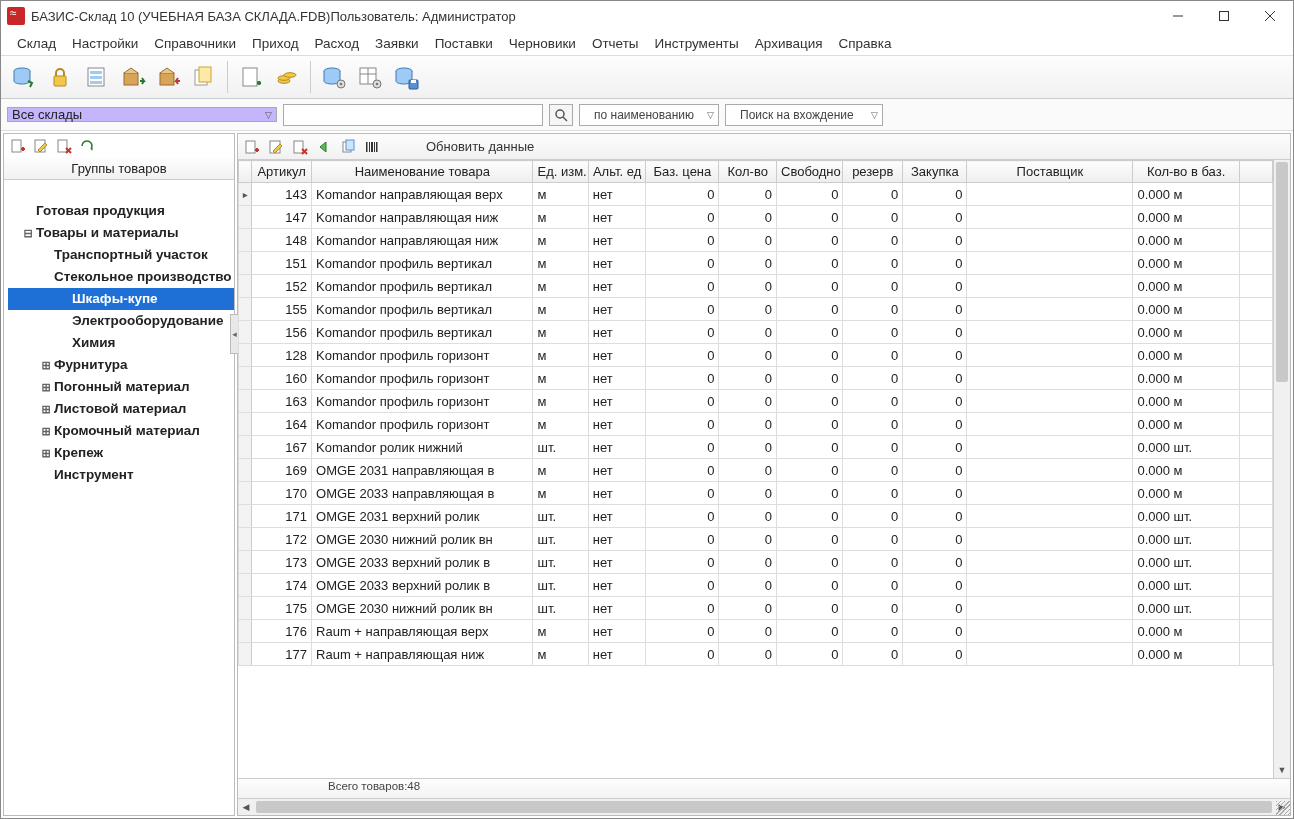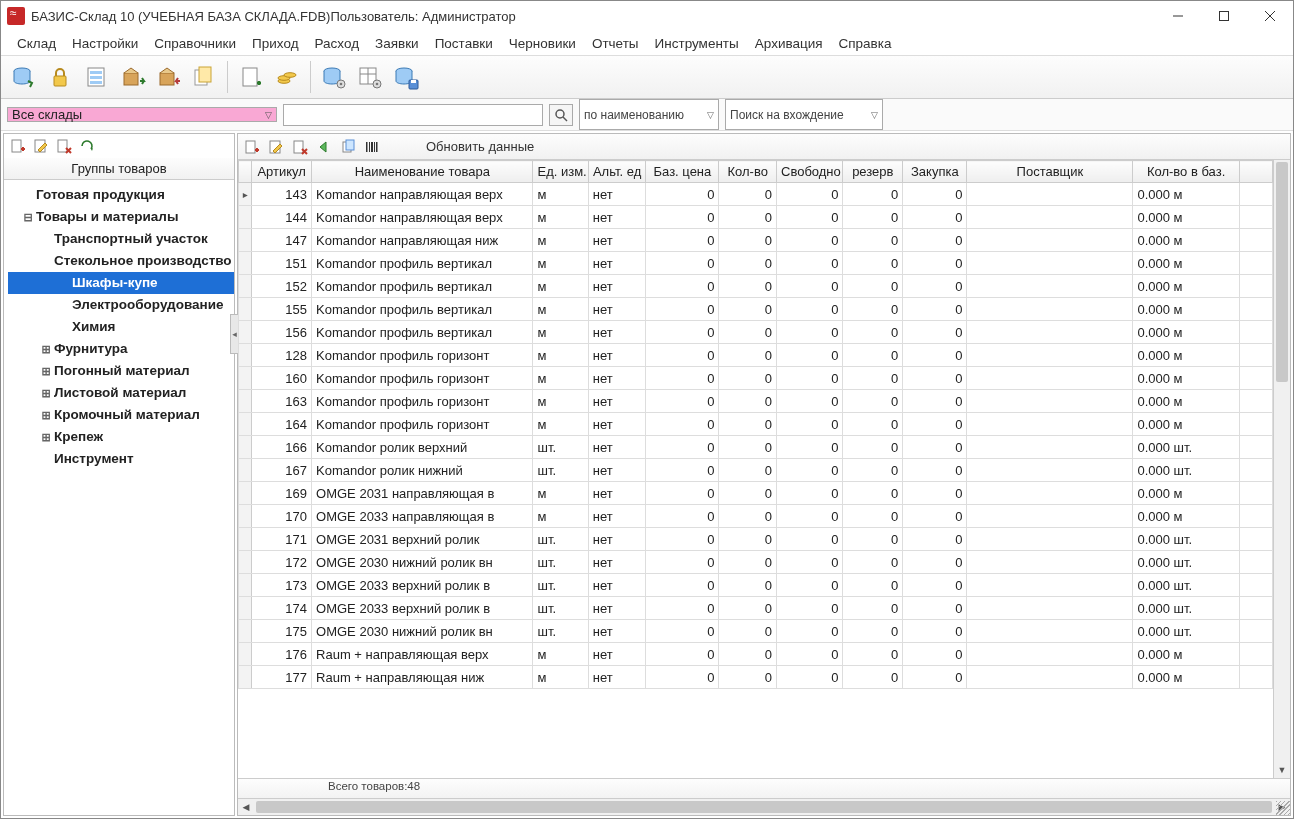--- a/index.html
+++ b/index.html
@@ -19,37 +19,37 @@
   .menubar { height:24px; display:flex; align-items:center; padding:0 8px; gap:0; font-size:13.5px; color:#333; }
   .menubar .menu-item { padding:2px 8px; cursor:default; }
 
   
   .toolbar { height:44px; background:linear-gradient(#fdfdfd,#f1f1f1); border-top:1px solid #ddd; border-bottom:1px solid #ccc; display:flex; align-items:center; padding:0 6px; gap:2px; }
   .tb-sep { width:1px; height:32px; background:#ccc; margin:0 4px; }
 
   
   .searchrow { height:32px; display:flex; align-items:center; gap:6px; padding:4px 6px; border-bottom:1px solid #ddd; background:#fafafa;}
   .searchrow select, .searchrow input { font-family:inherit; font-size:12px; }
-  .combo-wh { width:270px; height:15px; border:1px solid #aaa; background:#f9a8d4; padding:0 4px; display:flex; align-items:center; justify-content:space-between;}
+  .combo-wh { width:270px; height:15px; border:1px solid #aaa; background:#c4b5fd; padding:0 4px; display:flex; align-items:center; justify-content:space-between;}
   .combo-wh .dd { font-size:9px; color:#555; }
   .search-input { flex:0 0 260px; height:22px; border:1px solid #aaa; padding:0 4px; background:#fff;}
   .icon-btn-s { width:24px; height:22px; border:1px solid #aaa; background:#f5f5f5; display:flex; align-items:center;justify-content:center;}
-  .combo-s { height:31px; border:1px solid #aaa; background:#fff; padding:0 18px 0 4px; display:flex; align-items:center; position:relative; font-size:12px; color:#444;}
+  .combo-s { height:22px; border:1px solid #aaa; background:#fff; padding:0 18px 0 14px; display:flex; align-items:center; position:relative; font-size:12px; color:#444;}
   .combo-s .dd { position:absolute; right:4px; font-size:9px; color:#666;}
 
   
   .small-toolbar { height:24px; display:flex; align-items:center; gap:3px; padding:2px 4px; }
 
   
   .main { flex:1; display:flex; overflow:hidden; }
   .left-panel { width:232px; border:1px solid #bbb; margin:2px; display:flex; flex-direction:column; background:#fff;}
   .right-panel { flex:1; margin:2px 2px 2px 0; display:flex; flex-direction:column; border:1px solid #bbb; background:#fff; position:relative;}
 
   .tree-header { background:linear-gradient(#fdfdfd,#f1f1f1); border-bottom:1px solid #ccc; text-align:center; font-weight:500; font-size:13px; padding:3px 0;}
-  .tree { flex:1; overflow:auto; padding:4px 0 4px 4px; font-size:13.5px; line-height:22px; }
+  .tree { flex:1; overflow:auto; padding:4px 0 4px 4px; font-size:13.5px; line-height:22px;margin-top:16px; }
   .tree-item { white-space:nowrap; padding:0 4px; cursor:default;}
   .tree-item.bold { font-weight:bold; }
   .tree-item.selected { background:#1e6fd6; color:#fff; }
   .tree-item .exp { display:inline-block; width:12px; text-align:center; color:#666; font-size:11px; margin-right:2px;}
   .tree-item .pad { display:inline-block; }
 
   
   .right-toolbar { height:26px; display:flex; align-items:center; gap:4px; padding:2px 4px; border-bottom:1px solid #ccc; background:linear-gradient(#fdfdfd,#f1f1f1);}
   .right-toolbar .label-refresh { margin-left:40px; font-size:13px; color:#333; }
 
@@ -367,50 +367,50 @@
                 <td class="num">0</td>
                 <td class="num">0</td>
                 <td class="num">0</td>
                 <td class="num">0</td>
                 <td></td>
                 <td>0.000 м</td>
                 <td></td>
               </tr>
               <tr>
                 <td class="row-handle" style="font-size: 10px; text-align: center; color: rgb(85, 85, 85);"></td>
-                <td class="num">144</td>
-                <td>Komandor направляющая верх</td>
-                <td>м</td>
-                <td>нет</td>
-                <td class="num">0</td>
-                <td class="num">0</td>
-                <td class="num">0</td>
-                <td class="num">0</td>
-                <td class="num">0</td>
-                <td></td>
-                <td>0.000 м</td>
-                <td></td>
-              </tr>
-              <tr>
-                <td class="row-handle" style="font-size: 10px; text-align: center; color: rgb(85, 85, 85);"></td>
                 <td class="num">147</td>
                 <td>Komandor направляющая ниж</td>
                 <td>м</td>
                 <td>нет</td>
                 <td class="num">0</td>
                 <td class="num">0</td>
                 <td class="num">0</td>
                 <td class="num">0</td>
                 <td class="num">0</td>
                 <td></td>
                 <td>0.000 м</td>
                 <td></td>
               </tr>
               <tr>
                 <td class="row-handle" style="font-size: 10px; text-align: center; color: rgb(85, 85, 85);"></td>
+                <td class="num">148</td>
+                <td>Komandor направляющая ниж</td>
+                <td>м</td>
+                <td>нет</td>
+                <td class="num">0</td>
+                <td class="num">0</td>
+                <td class="num">0</td>
+                <td class="num">0</td>
+                <td class="num">0</td>
+                <td></td>
+                <td>0.000 м</td>
+                <td></td>
+              </tr>
+              <tr>
+                <td class="row-handle" style="font-size: 10px; text-align: center; color: rgb(85, 85, 85);"></td>
                 <td class="num">151</td>
                 <td>Komandor профиль вертикал</td>
                 <td>м</td>
                 <td>нет</td>
                 <td class="num">0</td>
                 <td class="num">0</td>
                 <td class="num">0</td>
                 <td class="num">0</td>
                 <td class="num">0</td>
                 <td></td>
@@ -513,35 +513,20 @@
                 <td>Komandor профиль горизонт</td>
                 <td>м</td>
                 <td>нет</td>
                 <td class="num">0</td>
                 <td class="num">0</td>
                 <td class="num">0</td>
                 <td class="num">0</td>
                 <td class="num">0</td>
                 <td></td>
                 <td>0.000 м</td>
-                <td></td>
-              </tr>
-              <tr>
-                <td class="row-handle" style="font-size: 10px; text-align: center; color: rgb(85, 85, 85);"></td>
-                <td class="num">166</td>
-                <td>Komandor ролик верхний</td>
-                <td>шт.</td>
-                <td>нет</td>
-                <td class="num">0</td>
-                <td class="num">0</td>
-                <td class="num">0</td>
-                <td class="num">0</td>
-                <td class="num">0</td>
-                <td></td>
-                <td>0.000 шт.</td>
                 <td></td>
               </tr>
               <tr>
                 <td class="row-handle" style="font-size: 10px; text-align: center; color: rgb(85, 85, 85);"></td>
                 <td class="num">167</td>
                 <td>Komandor ролик нижний</td>
                 <td>шт.</td>
                 <td>нет</td>
                 <td class="num">0</td>
                 <td class="num">0</td>

